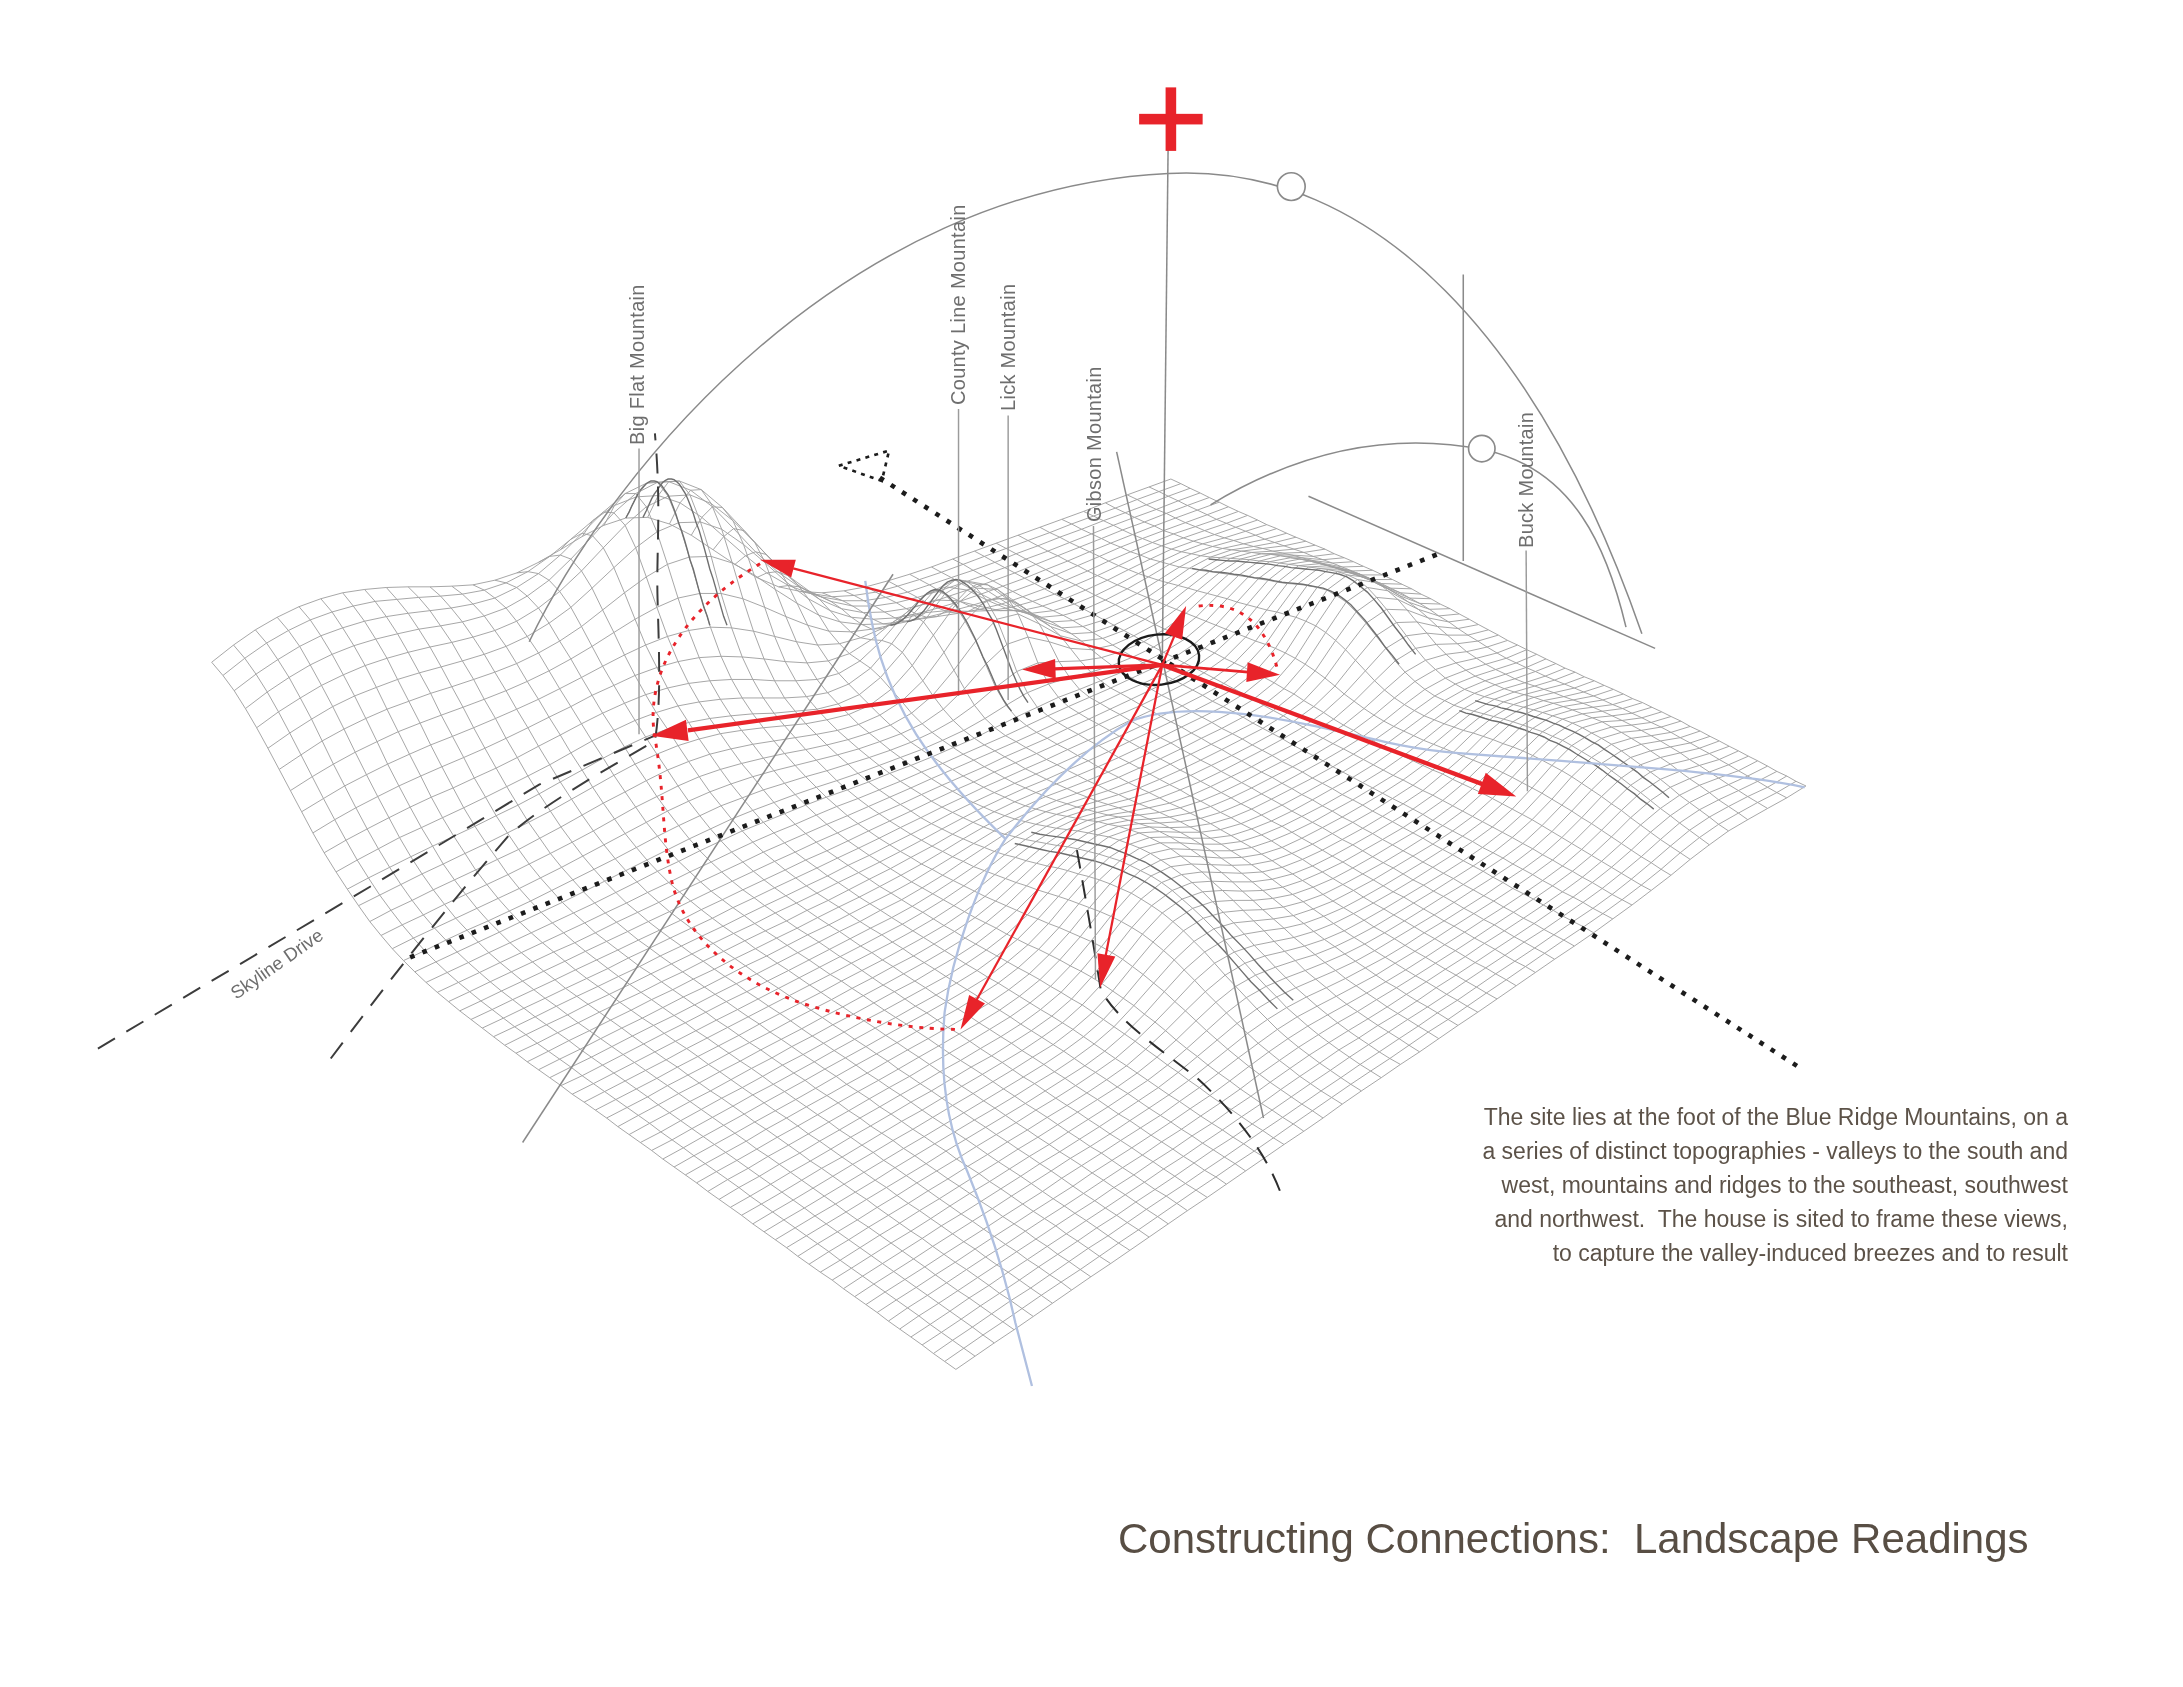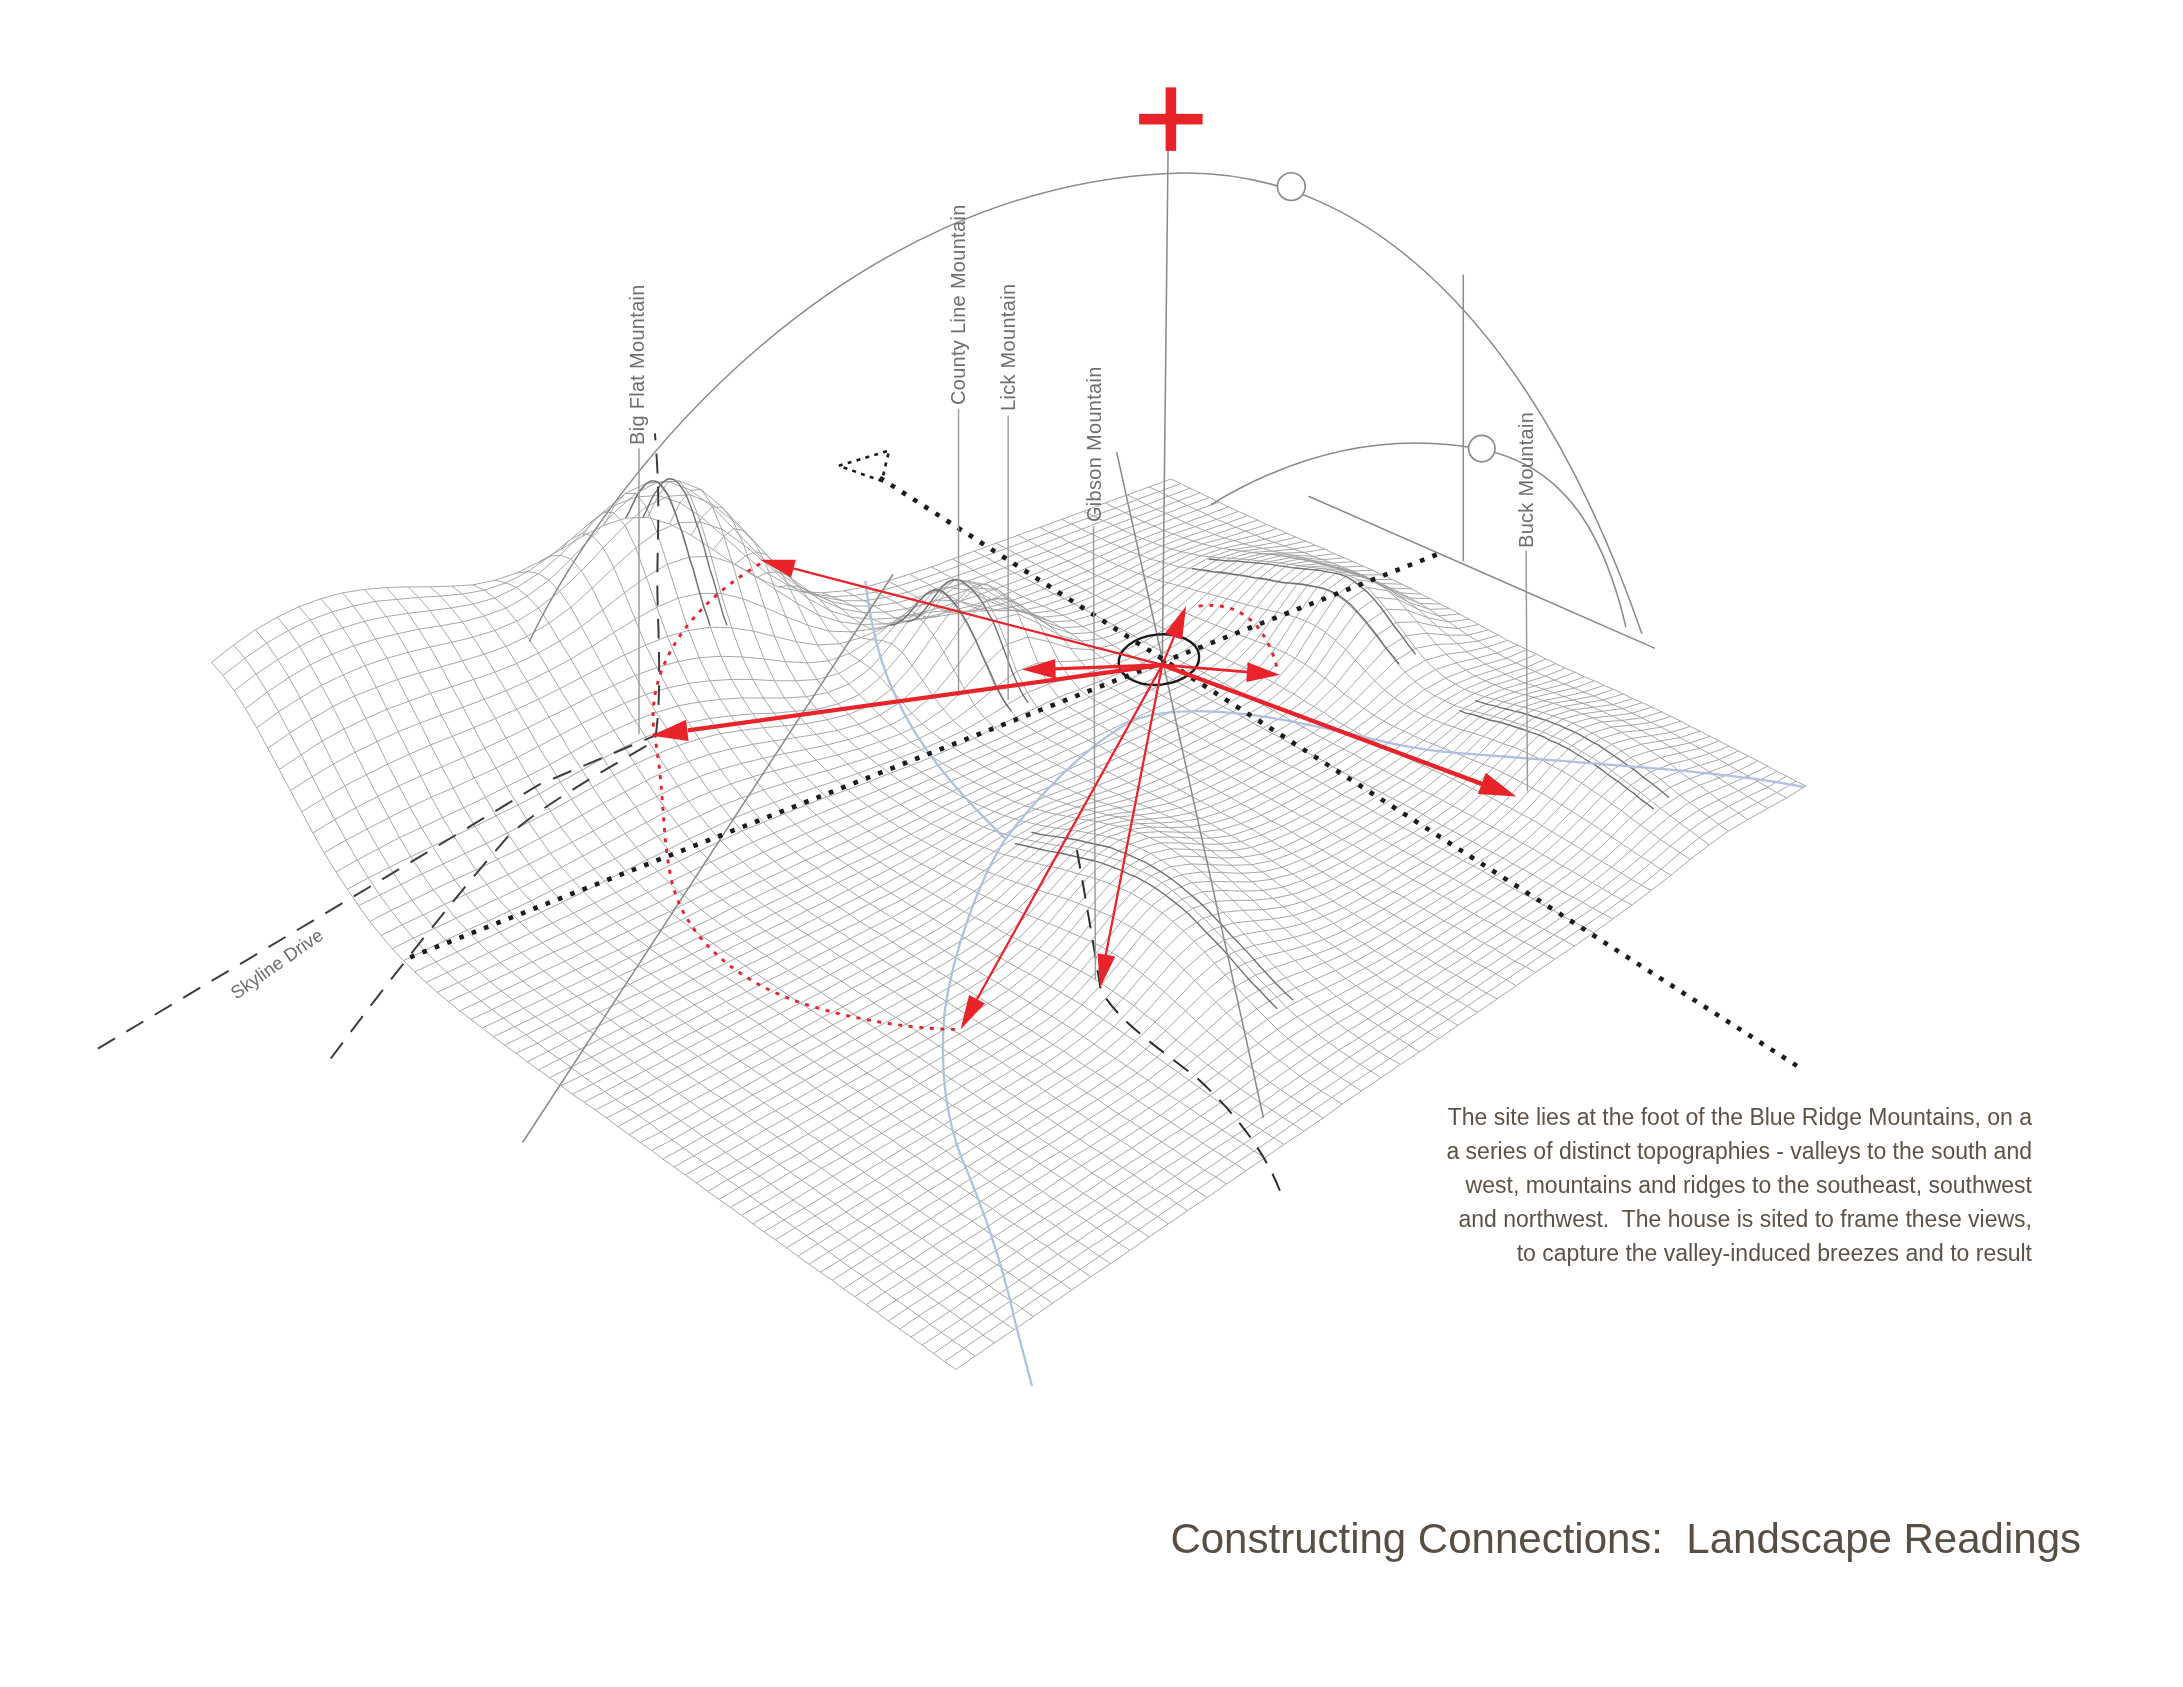--- a/index.html
+++ b/index.html
@@ -22,24 +22,24 @@
   .dotaxis{fill:none;stroke:var(--axis-dark);stroke-width:7;stroke-dasharray:7 13;}
   .dotarrow{fill:none;stroke:var(--axis-dark);stroke-width:4;stroke-dasharray:6 8;}
   .redline{fill:none;stroke:var(--accent-red);}
   .redhead{fill:var(--accent-red);stroke:none;}
   .reddot{fill:none;stroke:var(--accent-red);stroke-width:4.4;stroke-dasharray:6 10;}
   .site-ellipse{fill:none;stroke:#1a1a1a;stroke-width:3.6;}
   .vlabel{position:absolute;font-size:20px;color:var(--label);white-space:pre;
           transform:rotate(-90deg);transform-origin:left bottom;letter-spacing:0.3px;}
   .dlabel{position:absolute;font-size:18.5px;color:var(--label);white-space:pre;
           transform:rotate(-35deg);transform-origin:left bottom;}
-  .annotation{position:absolute;left:1288px;top:1100px;width:744px;
+  .annotation{position:absolute;left:1324px;top:1100px;width:744px;
               text-align:right;color:var(--body);font-size:23px;line-height:34px;}
   .annotation div{white-space:pre;}
-  .title{position:absolute;left:1118px;top:1515px;width:963px;text-align:right;
+  .title{position:absolute;left:1118px;top:1515px;width:963px;text-align:left;
          color:var(--title);font-size:42px;white-space:pre;}
 </style>
 </head>
 <body>
 
 <div id="stage">
 
   <svg width="2183" height="1687" viewBox="0 0 3300 2550">
 
     <g id="mesh" class="mesh">

